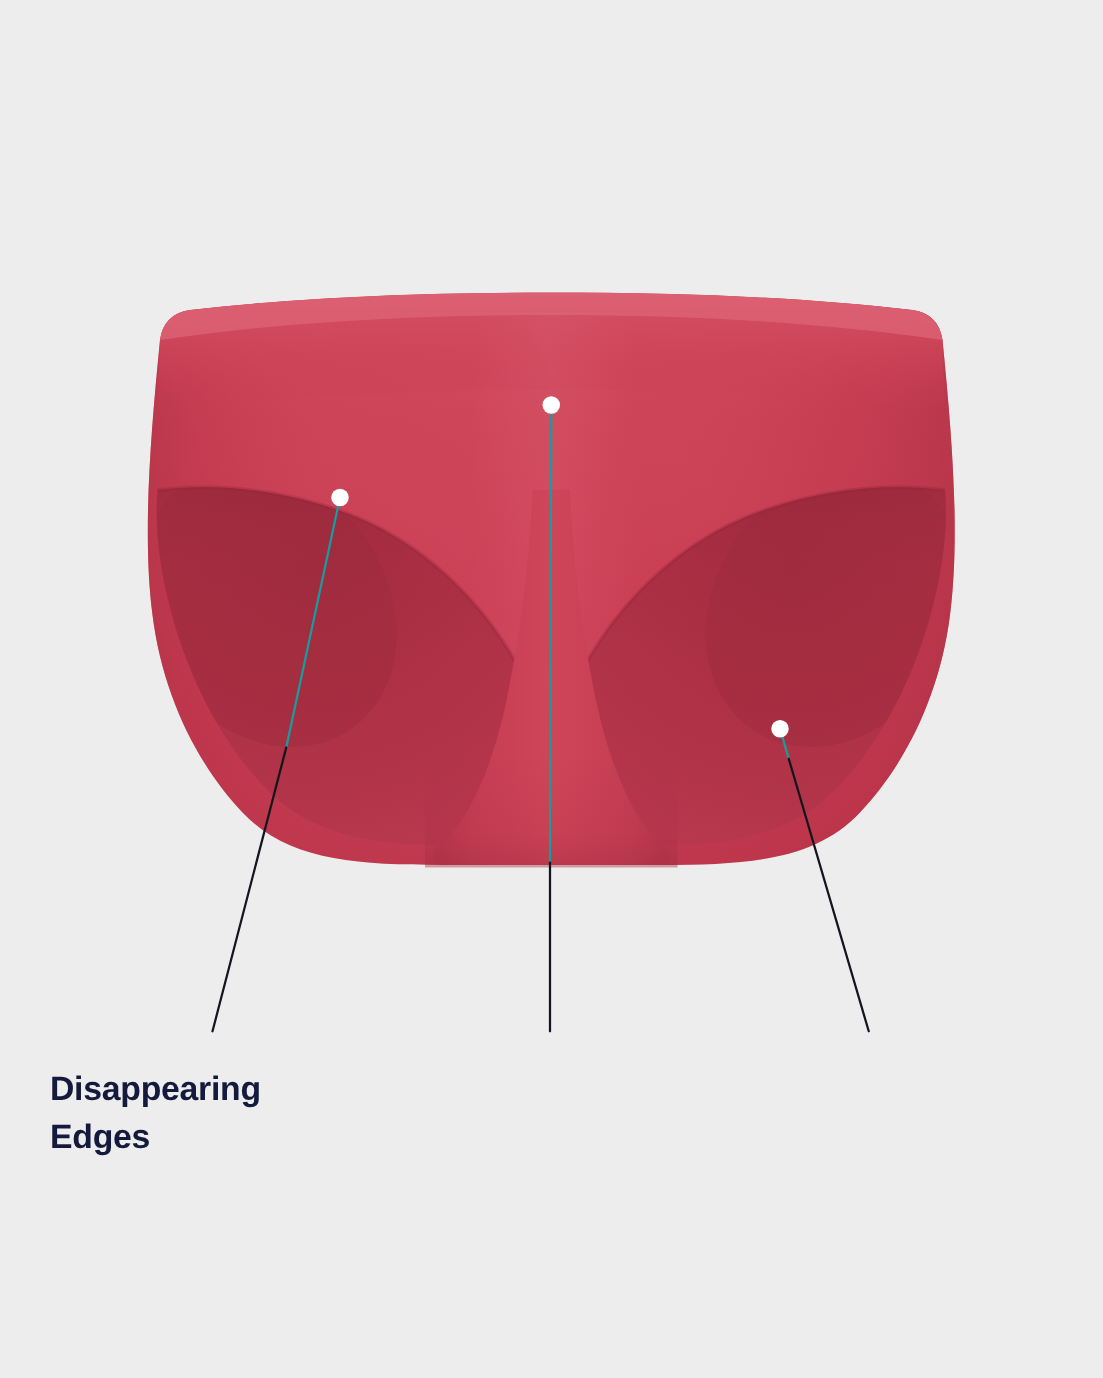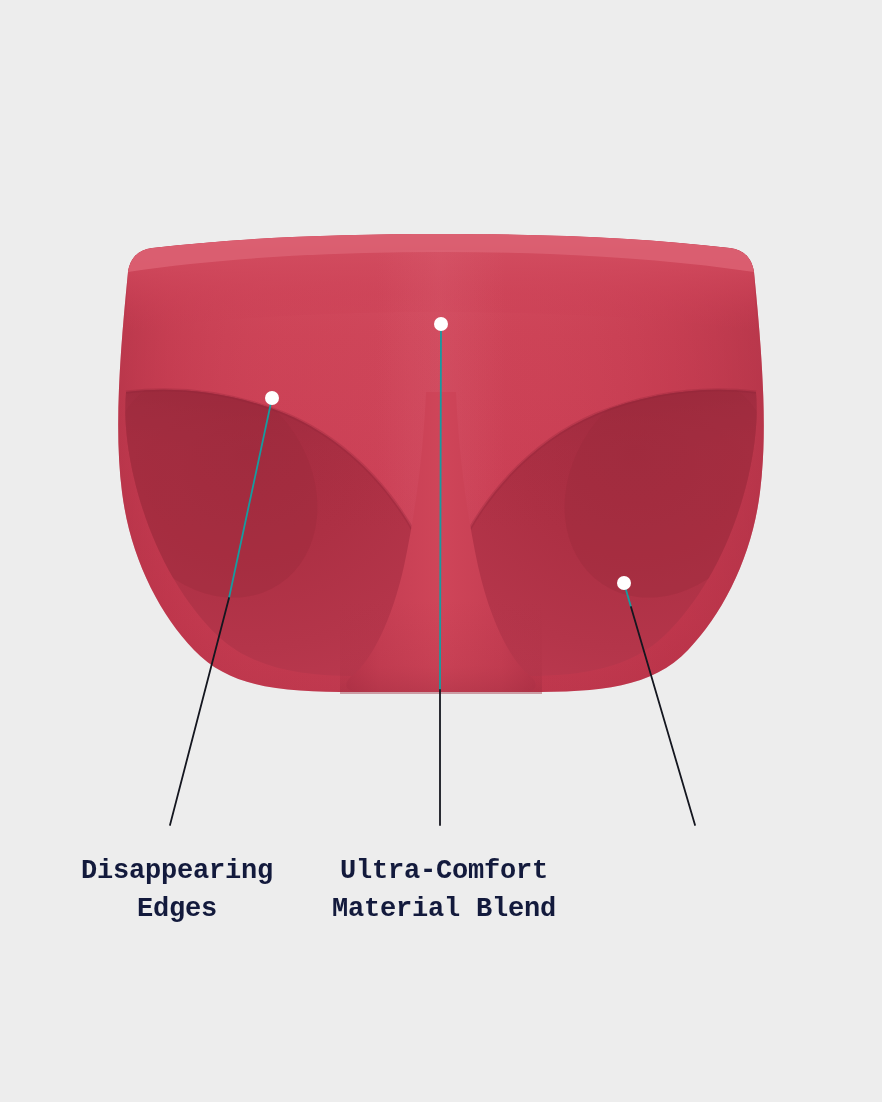--- a/index.html
+++ b/index.html
@@ -20,23 +20,22 @@
   }
   #scene {
     position: absolute;
     inset: 0;
     width: 882px;
     height: 1102px;
     display: block;
   }
   .callout-label {
     position: absolute;
-    text-align: center;
     color: #131a3c;
-    font-family: Liberation Mono, monospace;
+    font-family: Liberation Sans, sans-serif;
     font-size: 27px;
     font-weight: 700;
     line-height: 1.42;
     letter-spacing: -0.2px;
     white-space: pre-line;
   }
   #label-0 { left: 40px;  top: 852px; width: 274px; }
   #label-1 { left: 311px; top: 852px; width: 266px; }
   #label-2 { left: 578px; top: 852px; width: 238px; }
 </style>
@@ -275,17 +274,15 @@
     <g>
       <circle cx="272" cy="398" r="7" fill="#ffffff"></circle>
       <circle cx="441" cy="324" r="7" fill="#ffffff"></circle>
       <circle cx="624" cy="583" r="7" fill="#ffffff"></circle>
     </g>
   </svg>
 
   <div class="callout-label" id="label-0">Disappearing
 Edges</div>
 
-  <div class="callout-label" id="label-1">Ultra-Comfort
-Material Blend</div>
 
 
 </div>
 
 </body></html>

